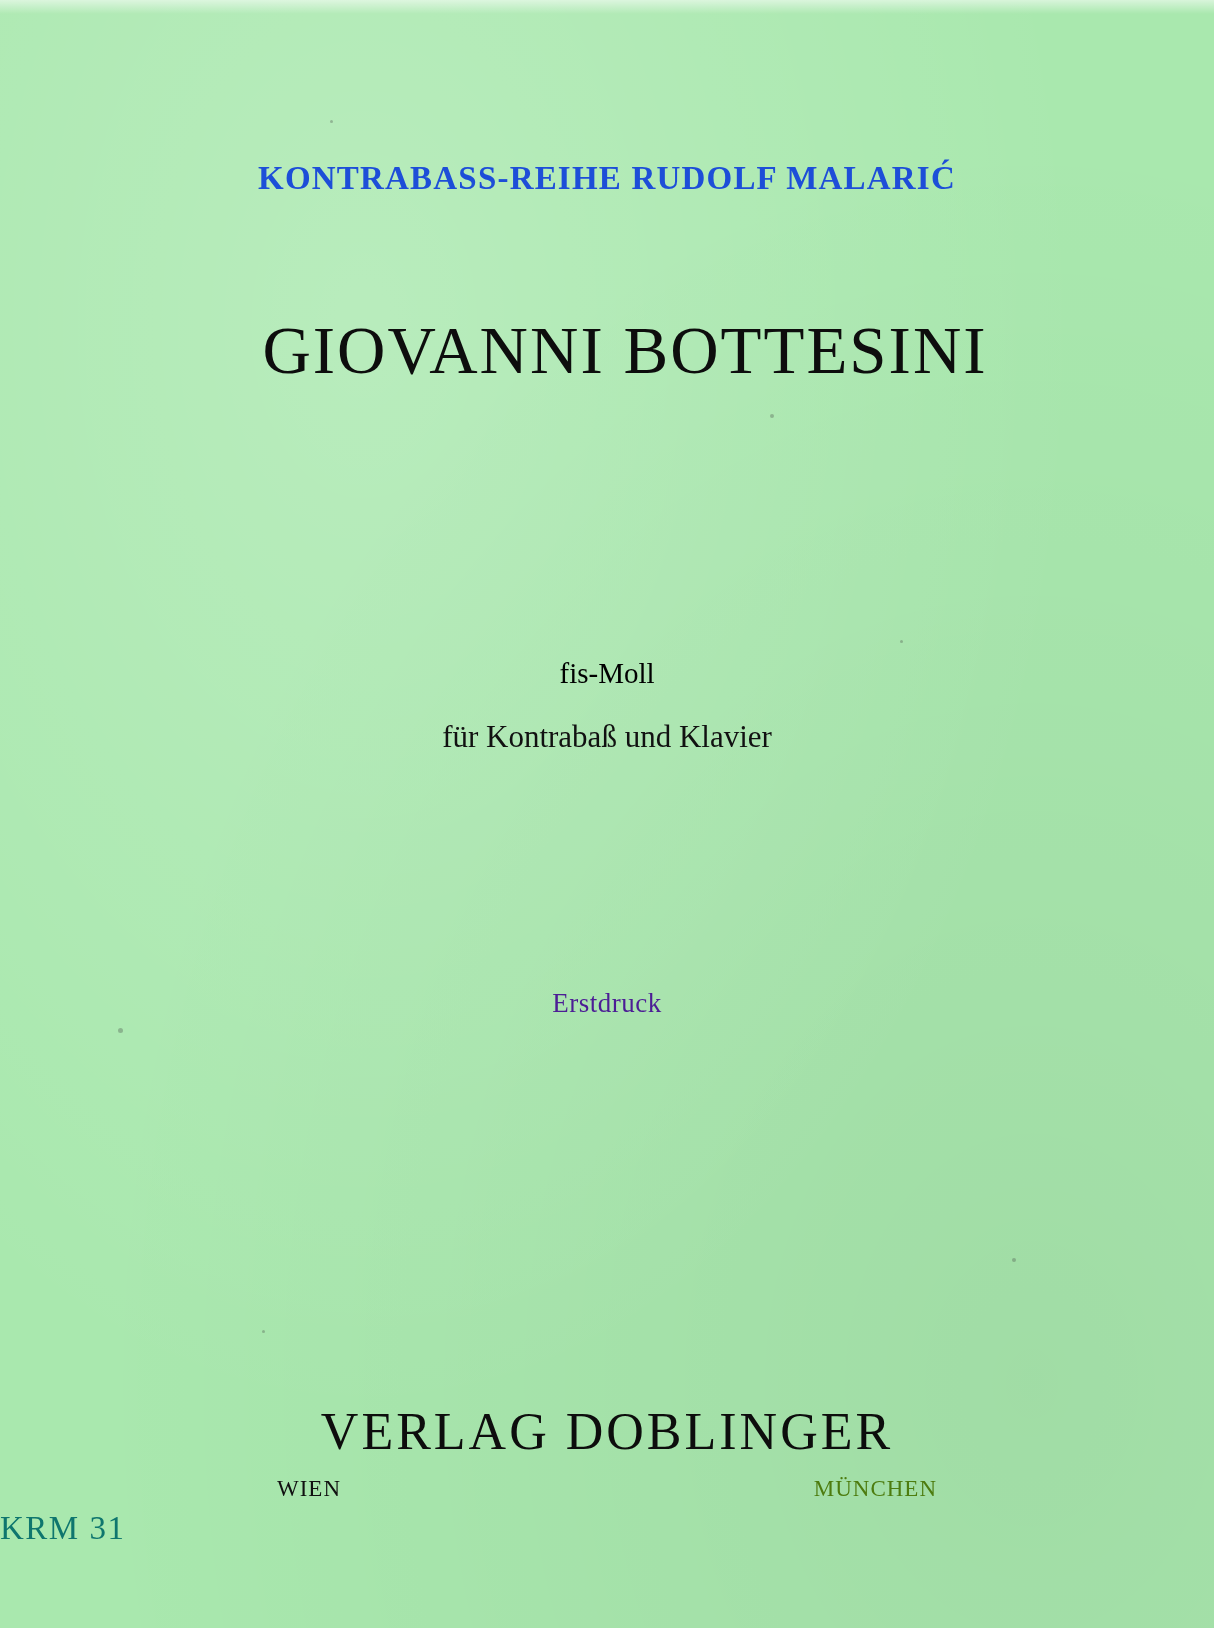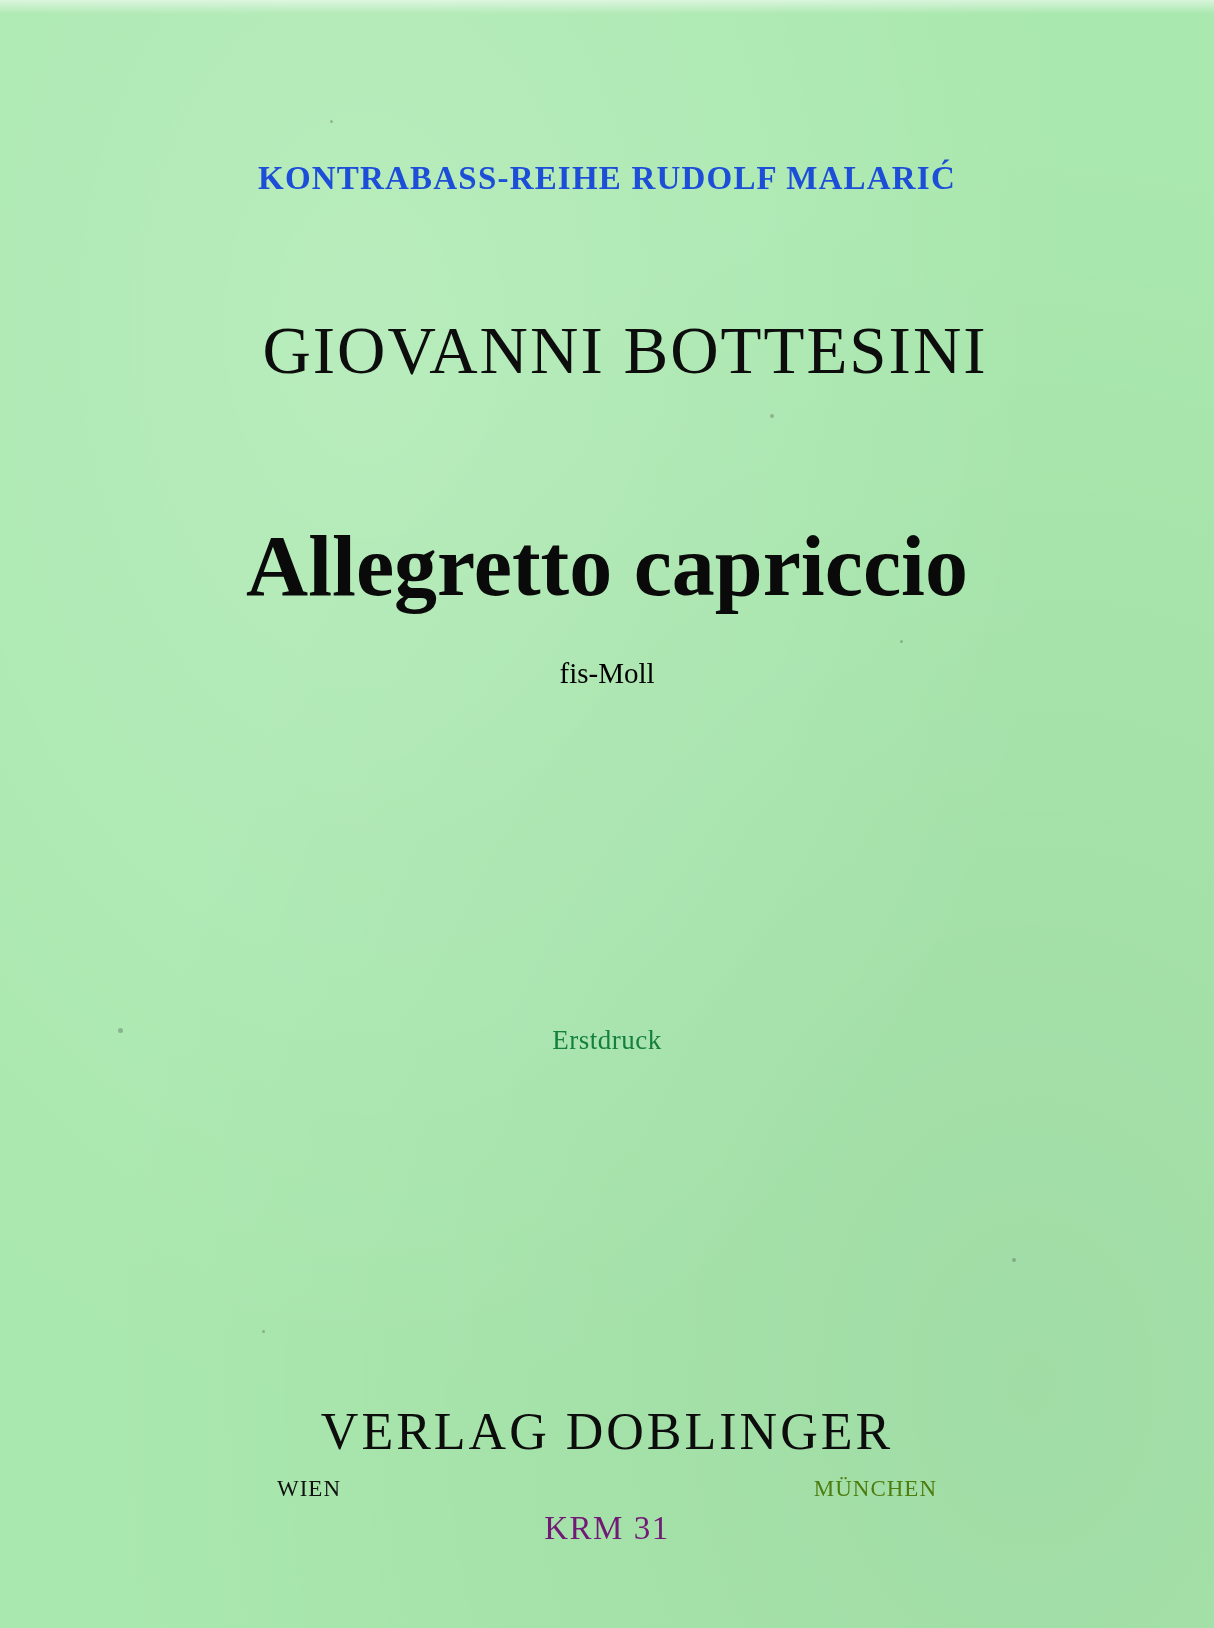--- a/index.html
+++ b/index.html
@@ -106,23 +106,22 @@
     color: #111111;
   }
   .edition-note {
     position: absolute;
     top: 988px;
     left: 0;
     right: 0;
     text-align: center;
     font-family: "Liberation Serif", serif;
     font-size: 27px;
-    color: #15803d;
+    color: #4c1d95;
     letter-spacing: 0.5px;
-    margin-top: 37px;
   }
   .publisher-block {
     position: absolute;
     left: 0;
     right: 0;
     bottom: 81px;
     text-align: center;
   }
   .publisher-name {
     font-family: "Liberation Serif", serif;
@@ -155,46 +154,46 @@
     font-family: Liberation Serif, serif;
     font-size: 23px;
     letter-spacing: 1px;
     color: #4d7c0f;
   }
   .plate-number {
     margin-top: 4px;
     font-family: "Liberation Serif", serif;
     font-size: 33px;
     letter-spacing: 1.5px;
-    color: #701a75;
-    text-align: center;
+    color: #0f766e;
+    text-align: left;
   }
   
   .speck {
     position: absolute;
     background: rgba(60,60,60,0.30);
     border-radius: 50%;
     z-index: 3;
     pointer-events: none;
   }
 </style>
 </head>
 <body>
 
 <div class="page">
   <div class="content">
 
     <div class="series-line">KONTRABASS-REIHE RUDOLF MALARIĆ</div>
 
     <div class="composer">GIOVANNI BOTTESINI</div>
 
-    <div class="work-title">Allegretto capriccio</div>
 
     <div class="key-line">fis-Moll</div>
 
+    <div class="instrumentation">für Kontrabaß und Klavier</div>
 
     <div class="edition-note">Erstdruck</div>
 
     <div class="publisher-block">
       <div class="publisher-name">VERLAG  DOBLINGER</div>
       <div class="publisher-cities">
         <span class="city-left">WIEN</span>
         <span class="city-right">MÜNCHEN</span>
       </div>
       <div class="plate-number">KRM 31</div>

